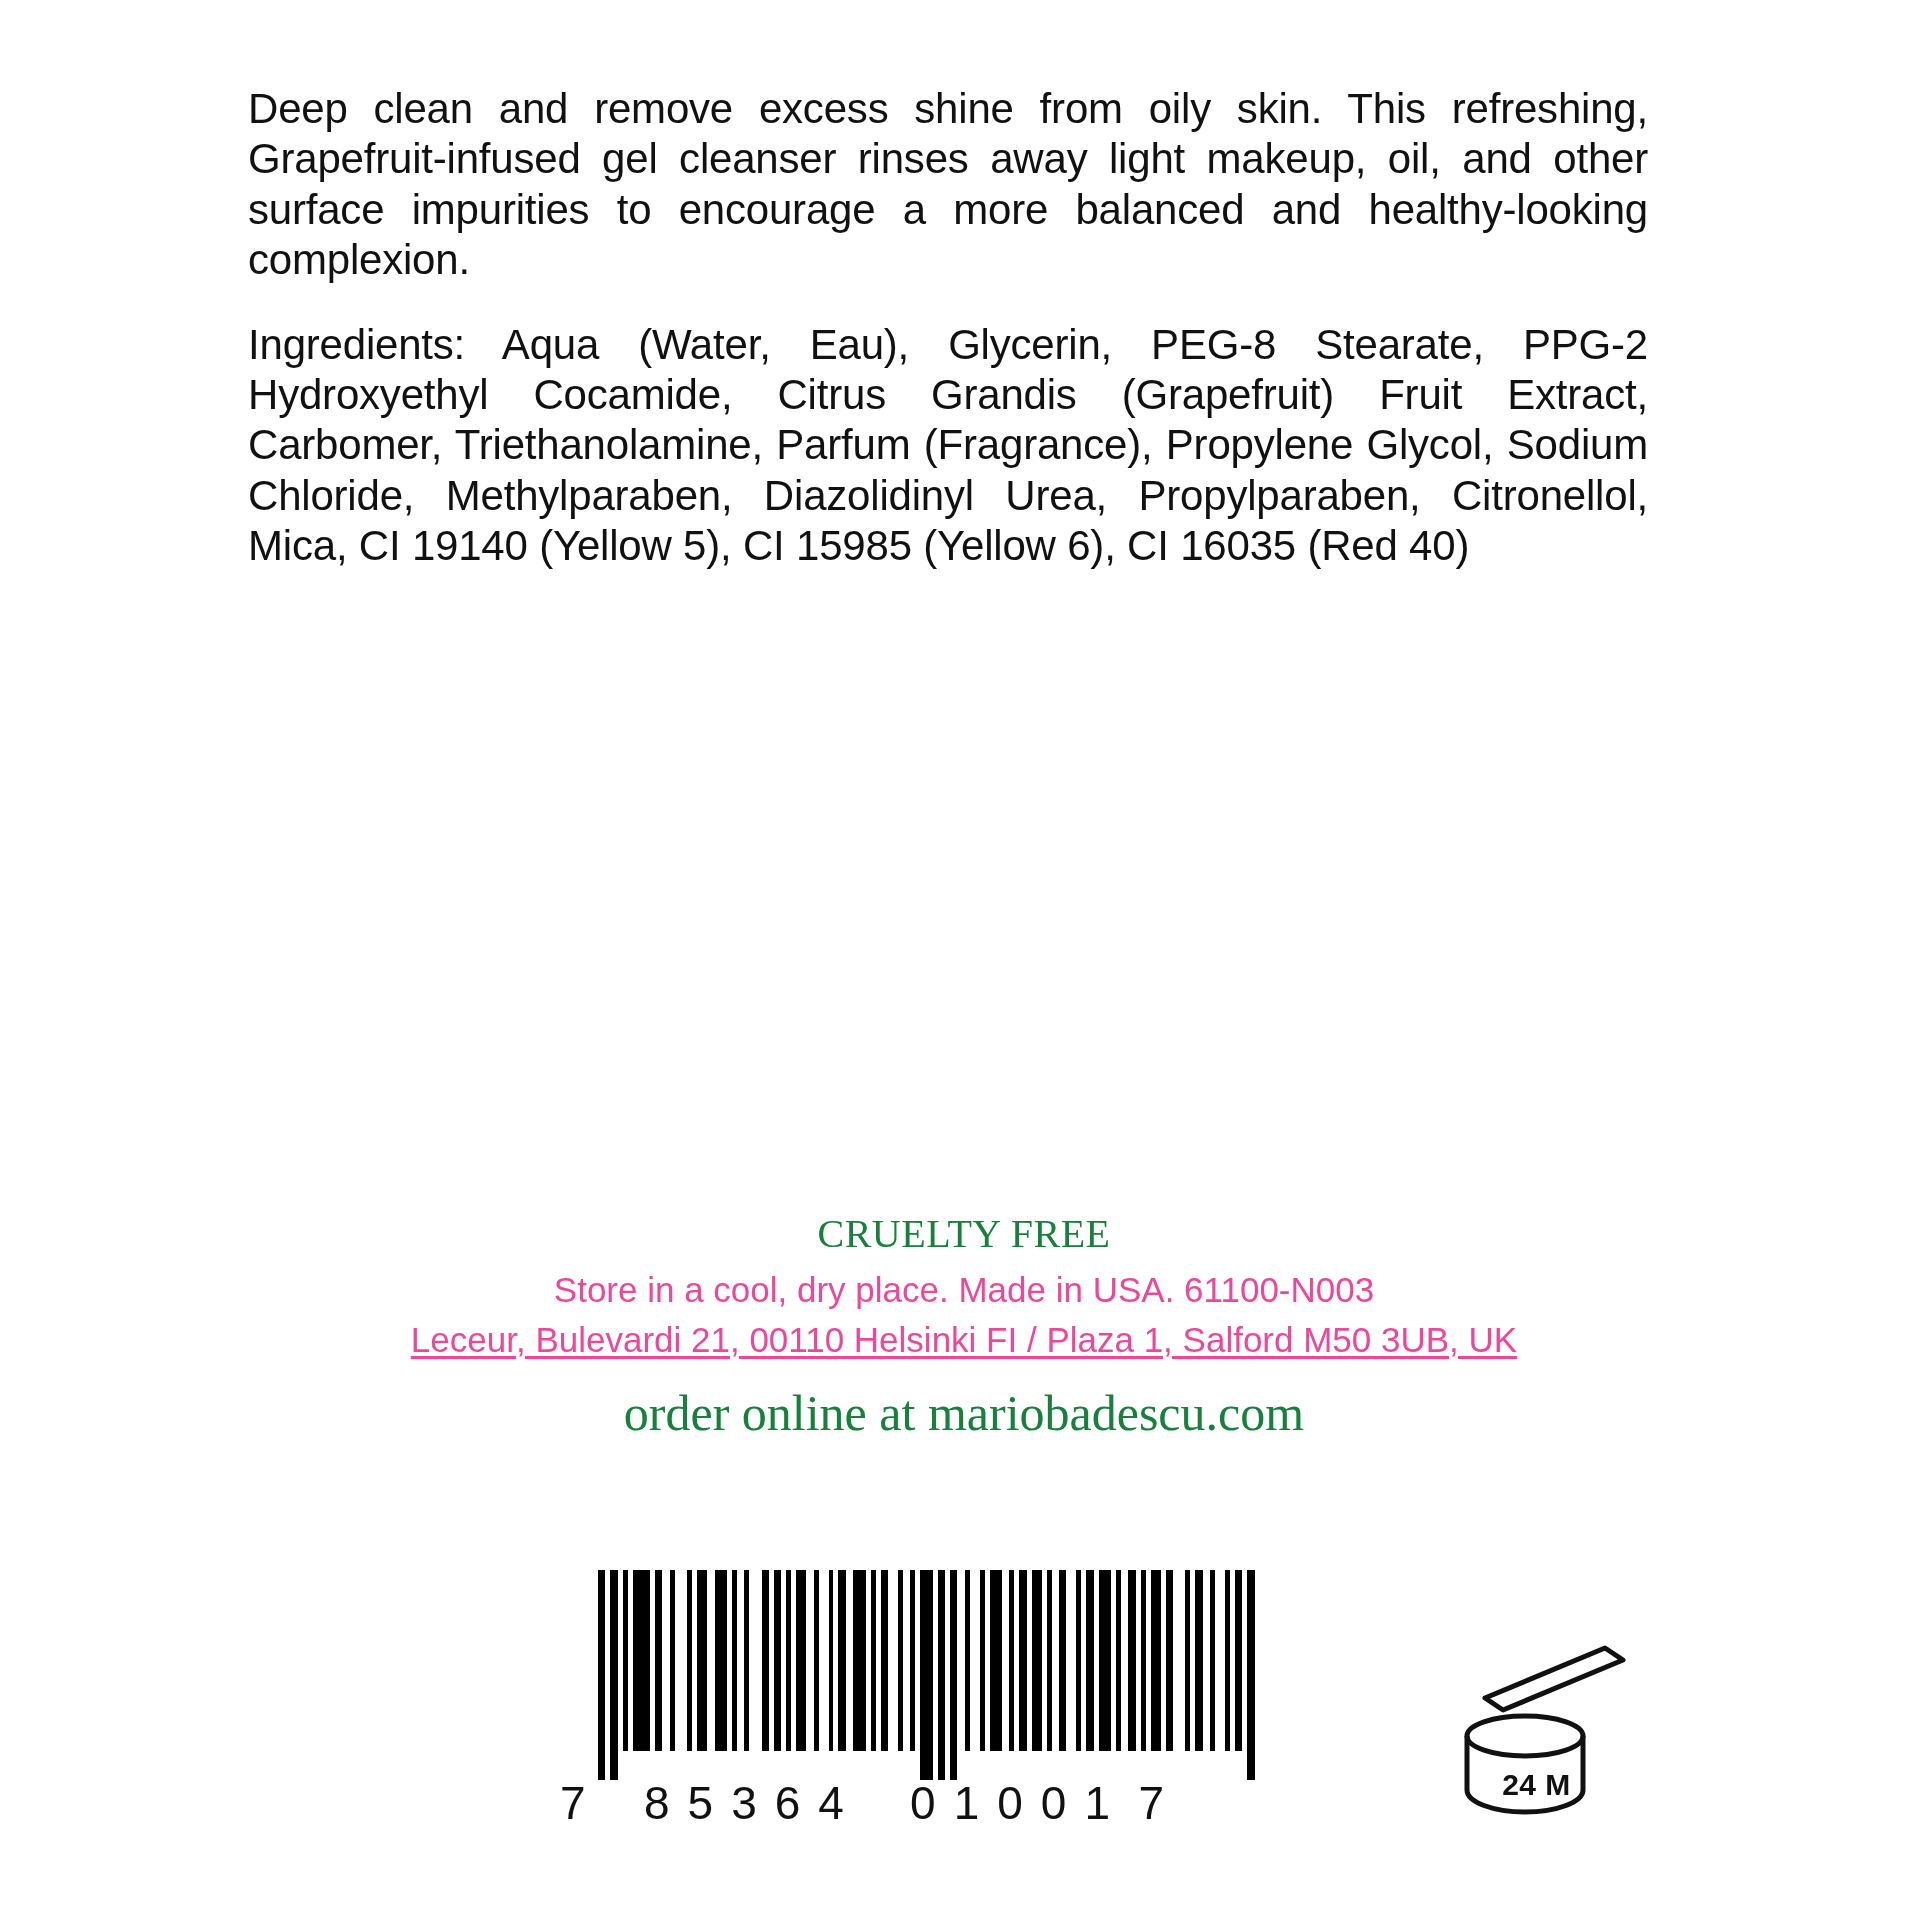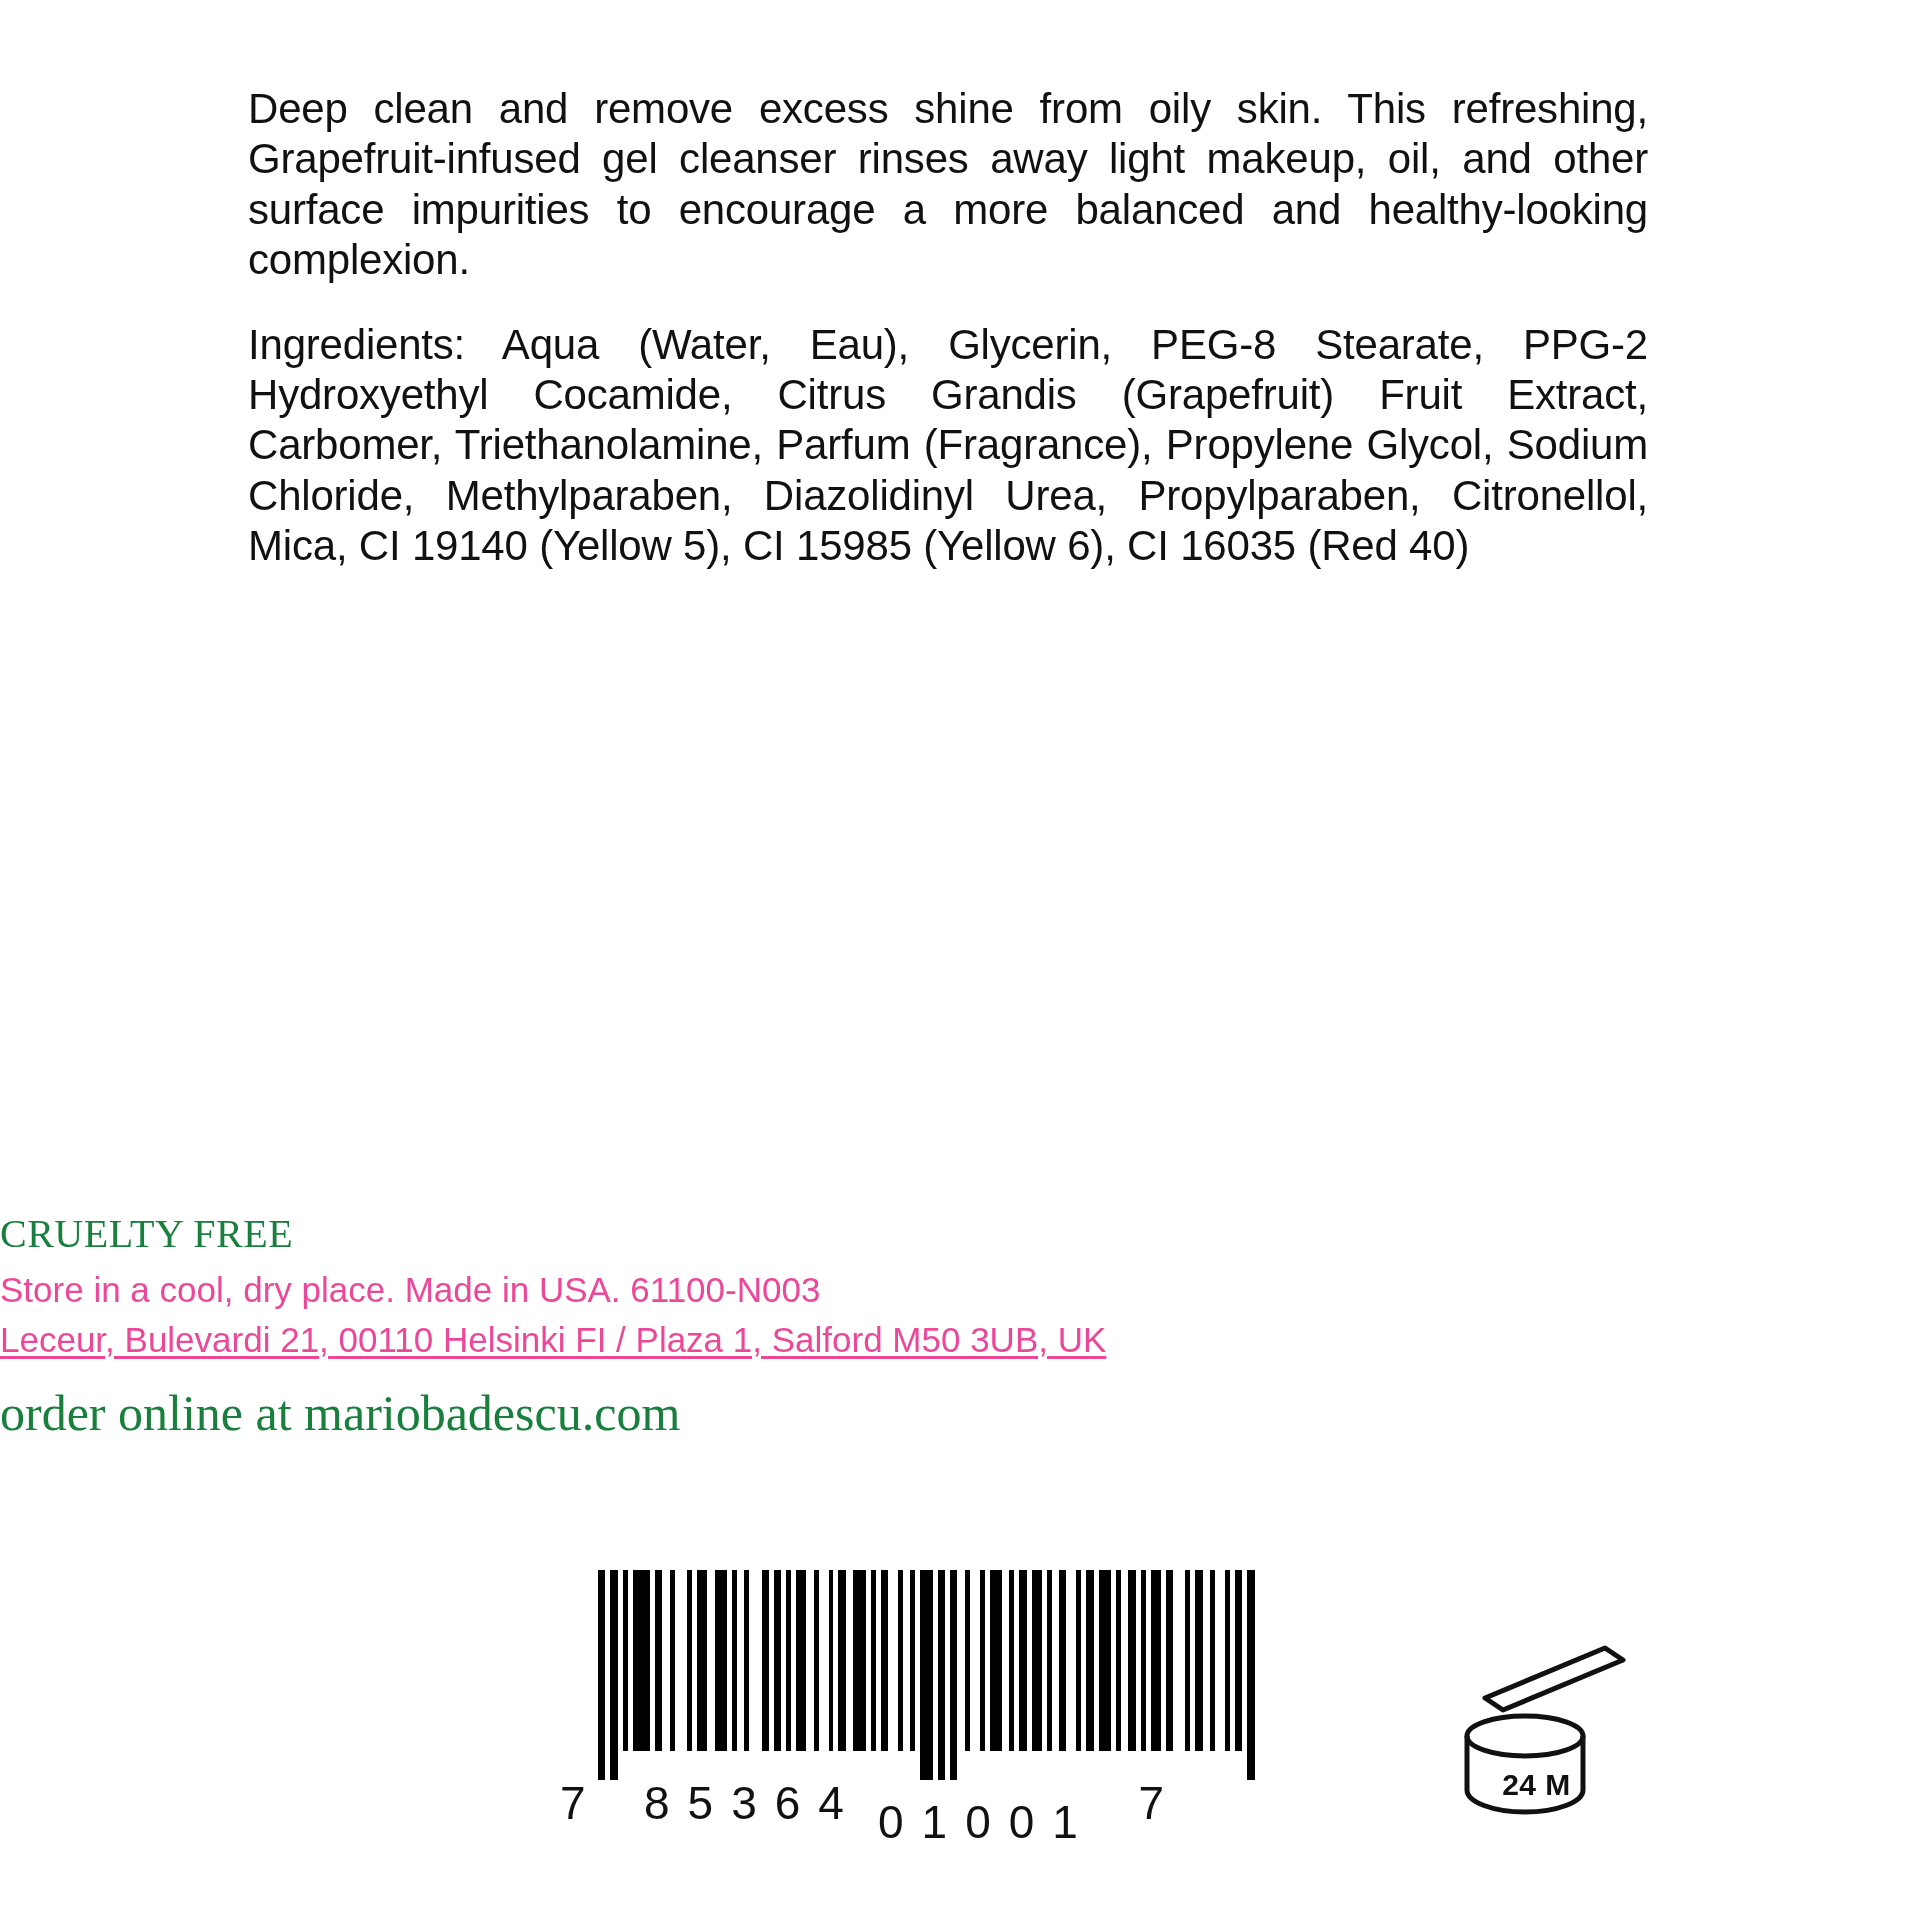--- a/index.html
+++ b/index.html
@@ -40,24 +40,24 @@
     
   }
   .term {
     font-weight: 400;
   }
   .ingredients {
     margin-top: 38px;
   }
   .footer {
     position: absolute;
-    left: 0;
+    left: 8px;
     right: 0;
     top: 1210px;
-    text-align: left;
+    text-align: center;
   }
   .cruelty {
     font-family: "Liberation Serif", serif;
     font-size: 40px;
     letter-spacing: 0.5px;
     color: #18803c;
     margin-bottom: 10px;
   }
   .footline {
     font-size: 35px;
@@ -96,21 +96,21 @@
   .bar.short { height: 86%; align-self: flex-start; }
   .barcode-digits {
     display: flex;
     font-family: "Liberation Sans", sans-serif;
     font-size: 46px;
     letter-spacing: 4px;
     margin-top: -4px;
   }
   .bc-left { width: 34px; text-align: left; }
   .bc-mid1 { flex: 0 0 250px; text-align: center; letter-spacing: 18px; padding-left: 34px;}
-  .bc-mid2 { flex: 0 0 250px; text-align: left; letter-spacing: 18px; margin-top: 19px; }
+  .bc-mid2 { flex: 0 0 250px; text-align: right; letter-spacing: 18px; }
   .bc-right { width: 40px; text-align: right; }
   .pao {
     position: absolute;
     left: 1455px;
     top: 1640px;
     width: 175px;
     height: 190px;
   }
   .pao svg { width: 100%; height: 100%; }
   .pao-text {

